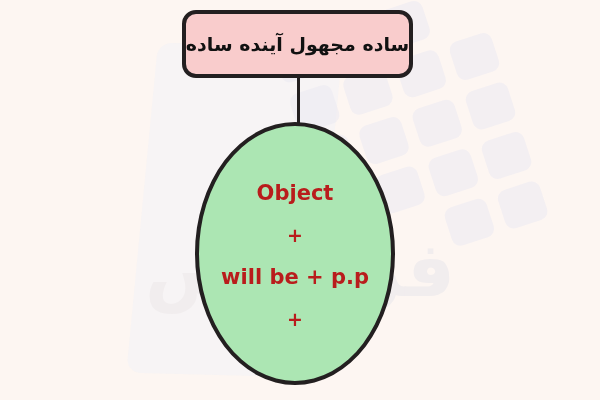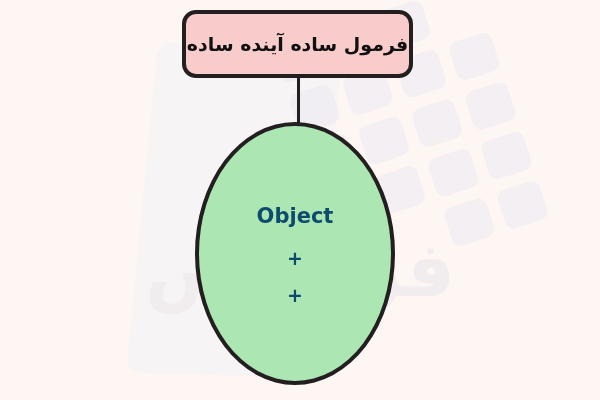--- a/index.html
+++ b/index.html
@@ -118,21 +118,21 @@
     background: #ace6b3;
     border: 4px solid #231f20;
     border-radius: 50% / 50%;
     display: flex;
     flex-direction: column;
     align-items: center;
     justify-content: center;
     gap: 0;
   }
   .formula-line {
-    color: #0c4a6e;
+    color: #b91c1c;
     font-weight: bold;
     text-align: center;
     line-height: 1;
     white-space: nowrap;
   }
   .formula-line.term {
     font-size: 21px;
     margin: 13px 0;
   }
   .formula-line.plus {
@@ -164,22 +164,23 @@
       <div class="bg-tile" style="left:168px; top:156px;"></div>
       <div class="bg-tile" style="left:112px; top:208px;"></div>
       <div class="bg-tile" style="left:168px; top:208px;"></div>
     </div>
     <div class="watermark">فرادرس</div>
   </div>
 
   <div class="connector"></div>
 
   <div class="title-box">
-    <div class="title-text">فرمول ساده آینده ساده</div>
+    <div class="title-text">ساده مجهول آینده ساده</div>
   </div>
 
   <div class="formula-ellipse">
     <div class="formula-line term">Object</div>
     <div class="formula-line plus">+</div>
+    <div class="formula-line term">will be + p.p</div>
     <div class="formula-line plus">+</div>
   </div>
 
 </div>
 
 </body></html>

